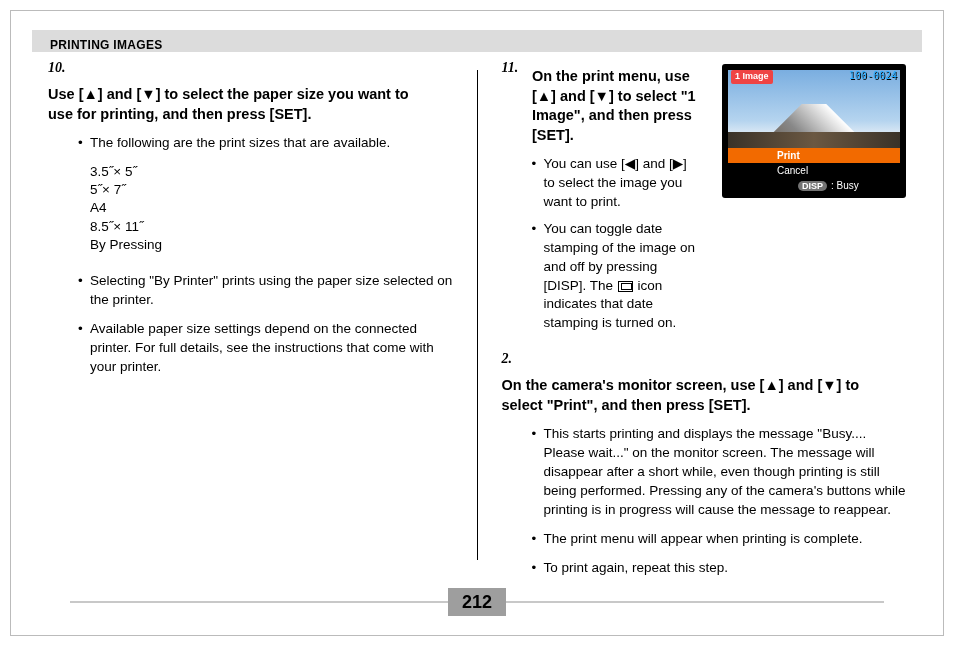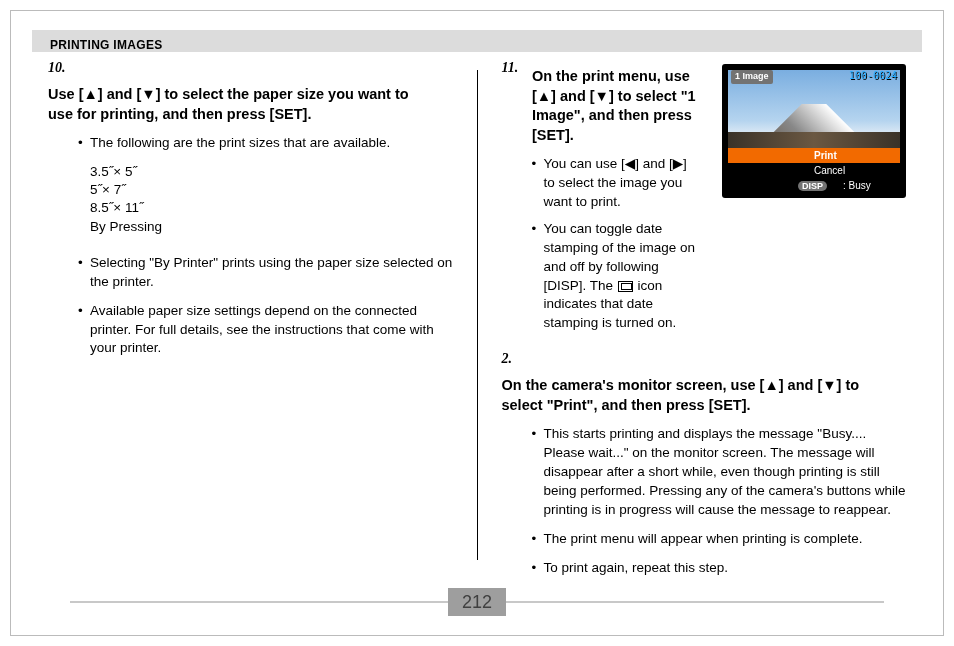--- a/index.html
+++ b/index.html
@@ -142,80 +142,80 @@
     background: linear-gradient(90deg,#3a3228,#6b5842,#3a3228);
   }
   .screen-topbar {
     position: absolute; top: 6px; left: 6px;
     width: 172px; height: 14px;
     display: flex;
     justify-content: space-between;
     padding: 0 3px;
   }
   .badge-1img {
-    background: #737373;
+    background: #ef4444;
     color: #fff;
     font-size: 9px;
     padding: 1px 4px;
     border-radius: 2px;
     font-weight: bold;
   }
   .img-counter {
     color: #2af; font-size: 10px;
     font-family: monospace;
     font-weight: normal;
     text-shadow: 1px 1px #000;
   }
   .screen-menu {
     position: absolute;
     left: 6px; top: 84px;
     width: 172px;
   }
   .menu-row {
     height: 15px;
     display: flex; align-items: center;
-    padding-left: 86px;
+    padding-left: 49px;
     font-size: 10px;
   }
   .menu-print { background: #f26a00; color: #fff; font-weight:bold; }
   .menu-cancel { background: rgba(0,0,0,0.5); color: #fff; }
   .menu-disp {
     background: #000; color: #fff;
     padding-left: 70px;
     font-size: 10px;
   }
   .disp-tag{
     background: #737373;
     color:#fff;
     border-radius: 6px;
     padding: 0 4px;
-    margin-right: 16px;
+    margin-right: 4px;
     font-size: 9px;
     font-weight: bold;
   }
 
   
   .footer {
     position: absolute;
     bottom: 30px; left: 32px;
     width: 890px; height: 28px;
     display: flex;
     align-items: center;
   }
   .footer-line-l, .footer-line-r {
     flex: 1; height: 2px; background: #c8c8c8;
   }
   .footer-line-l { margin-left: 38px; }
   .footer-line-r { margin-right: 38px; }
   .page-num-box {
     width: 58px; height: 28px;
     background: #9e9e9e;
-    color: #404040;
+    color: #000000;
     font-size: 18px;
-    font-weight: normal;
+    font-weight: bold;
     display: flex;
     align-items: center;
     justify-content: center;
   }
 </style>
 </head>
 <body>
 
 <div class="page-border"></div>
 
@@ -229,41 +229,42 @@
     <div class="step step10">
       <span class="step-num">10.</span>
       <span class="step-text">Use [▲] and [▼] to select the paper size you want to use for printing, and then press [SET].</span>
     </div>
     <ul>
       <li>The following are the print sizes that are available.</li>
     </ul>
     <div class="sizes">
       <div>3.5˝× 5˝</div>
       <div>5˝× 7˝</div>
+      <div>A4</div>
       <div>8.5˝× 11˝</div>
       <div>By Pressing</div>
     </div>
     <ul>
       <li>Selecting "By Printer" prints using the paper size selected on the printer.</li>
       <li>Available paper size settings depend on the connected printer. For full details, see the instructions that come with your printer.</li>
     </ul>
   </div>
 
   <div class="divider"></div>
 
   <div class="col">
 
     <div class="step step11">
       <span class="step-num">11.</span>
       <span class="step-text">On the print menu, use [▲] and [▼] to select "1 Image", and then press [SET].</span>
     </div>
     <ul class="narrow-bullets">
       <li>You can use [◀] and [▶] to select the image you want to print.</li>
       <li>
-        <span>You can toggle date stamping of the image on and off by following [DISP]. The </span><span class="disp-icon"></span><span> icon indicates that date stamping is turned on.</span>
+        <span>You can toggle date stamping of the image on and off by pressing [DISP]. The </span><span class="disp-icon"></span><span> icon indicates that date stamping is turned on.</span>
       </li>
     </ul>
 
     <div class="screen">
       <div class="screen-sky"></div>
       <div class="screen-mtn"></div>
       <div class="screen-topbar">
         <span class="badge-1img">1 Image</span>
         <span class="img-counter">100-0024</span>
       </div>

